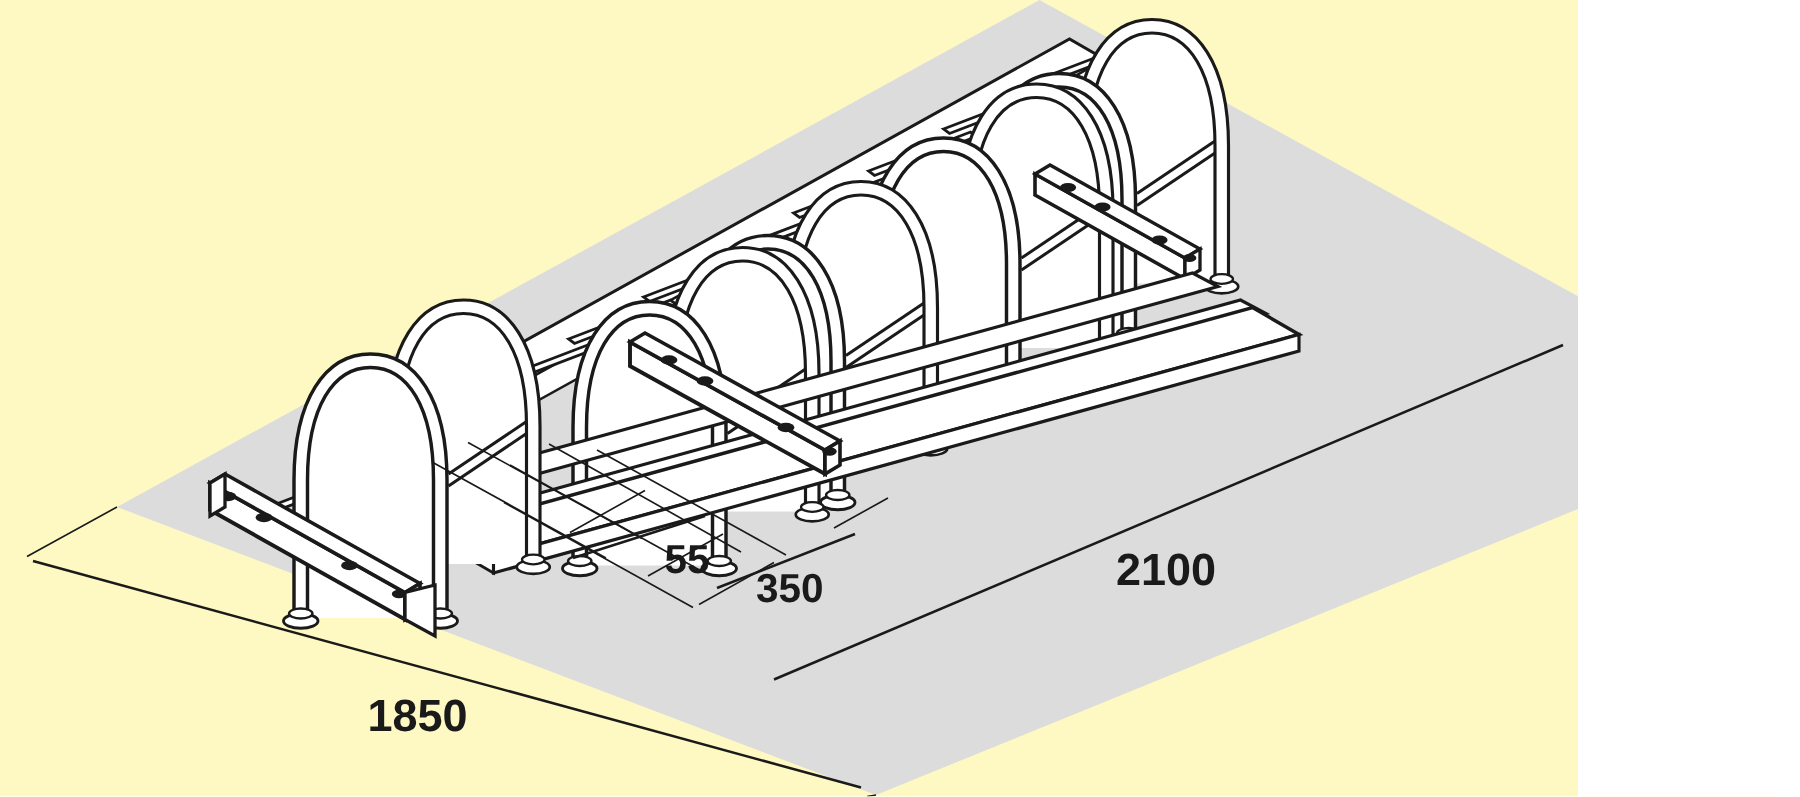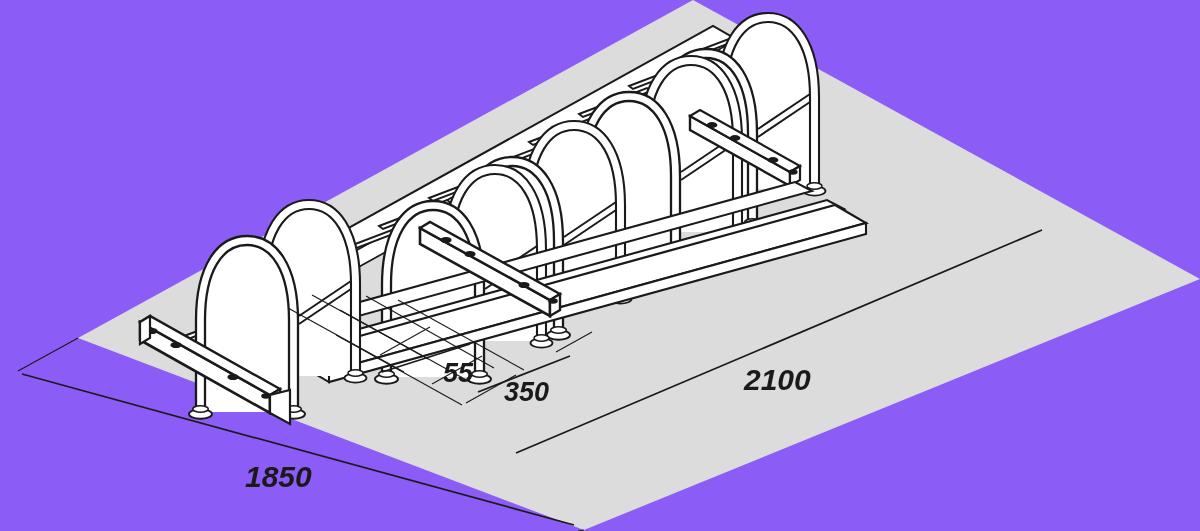--- a/index.html
+++ b/index.html
@@ -6,25 +6,24 @@
   html, body {
     margin: 0;
     padding: 0;
     background: #ffffff;
   }
   body {
     font-family: "Liberation Sans", sans-serif;
   }
   #drawing-root {
     position: relative;
-    width: 1200px;
+    width: 1052px;
     height: 531px;
-    background: #8b5cf6;
+    background: #fef9c3;
     overflow: hidden;
-    font-style: italic;
   }
   #drawing-root svg {
     display: block;
   }
   .dim-text {
     font-family: "Liberation Sans", sans-serif;
     font-weight: 700;
     fill: #1a1a1a;
     font-size: 30px;
   }

